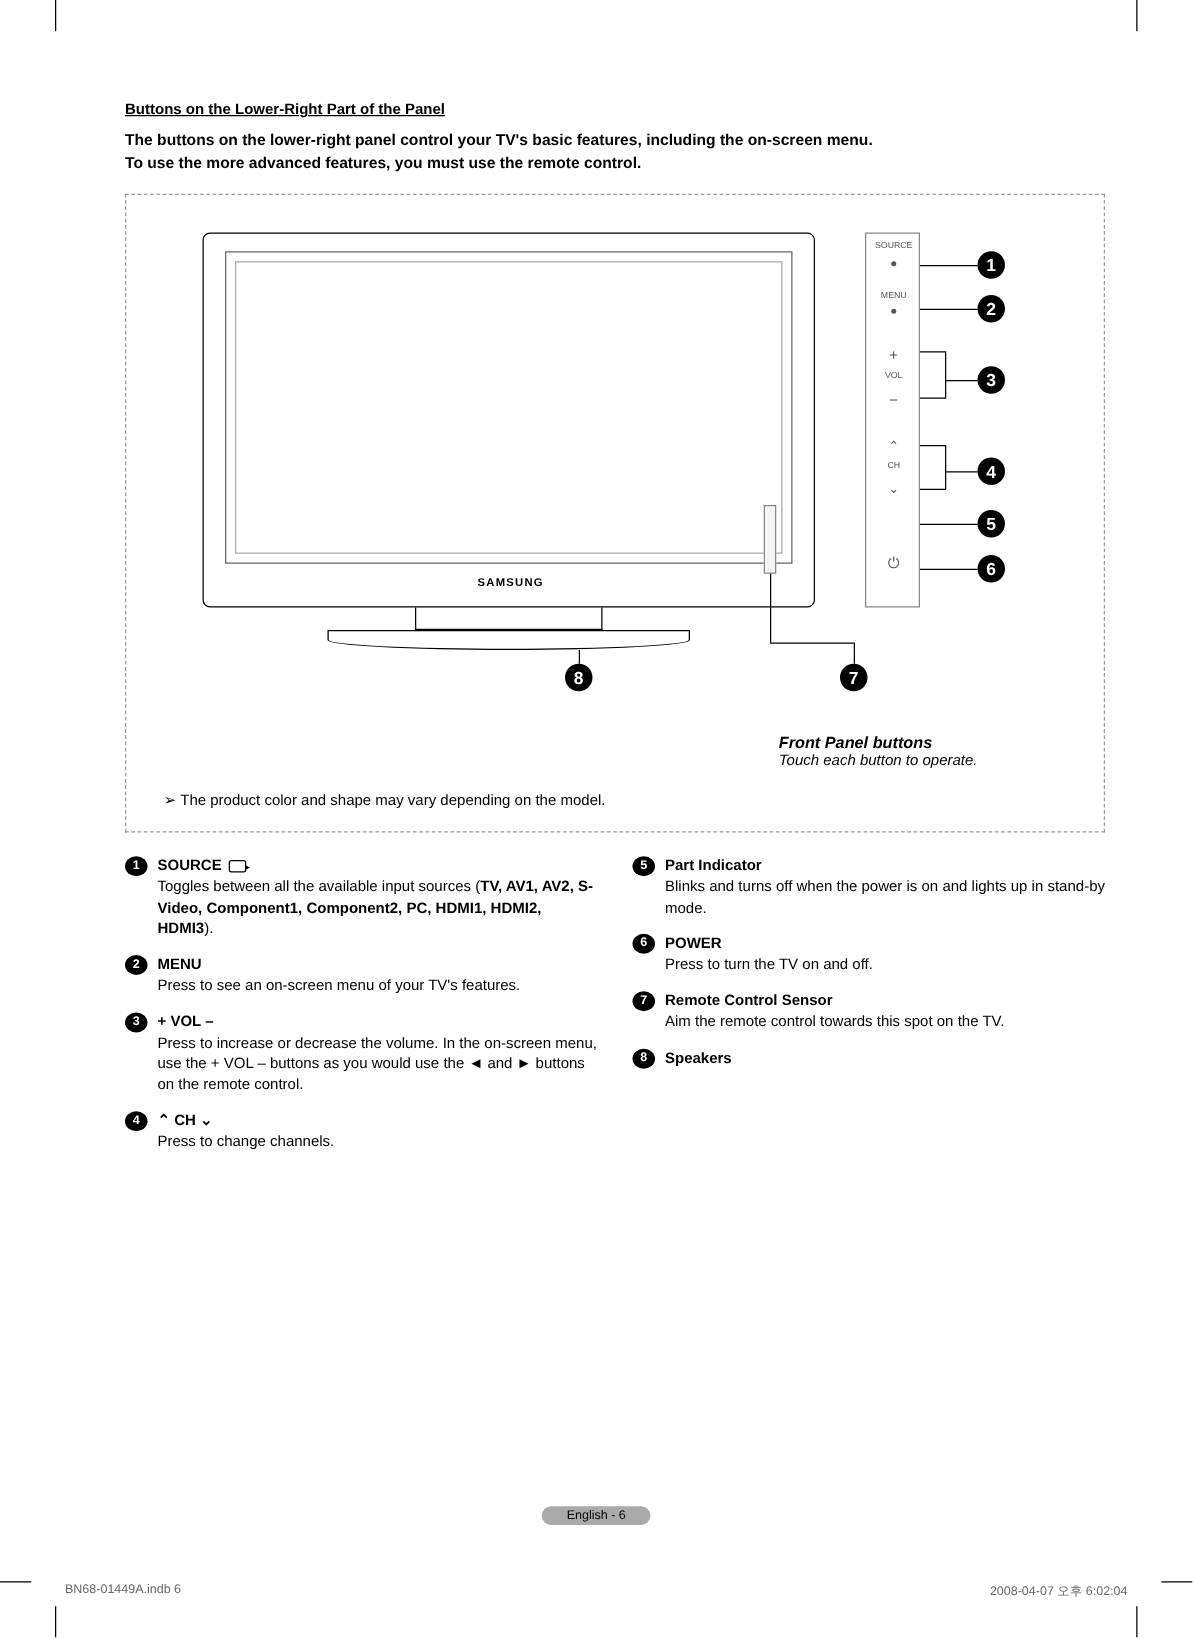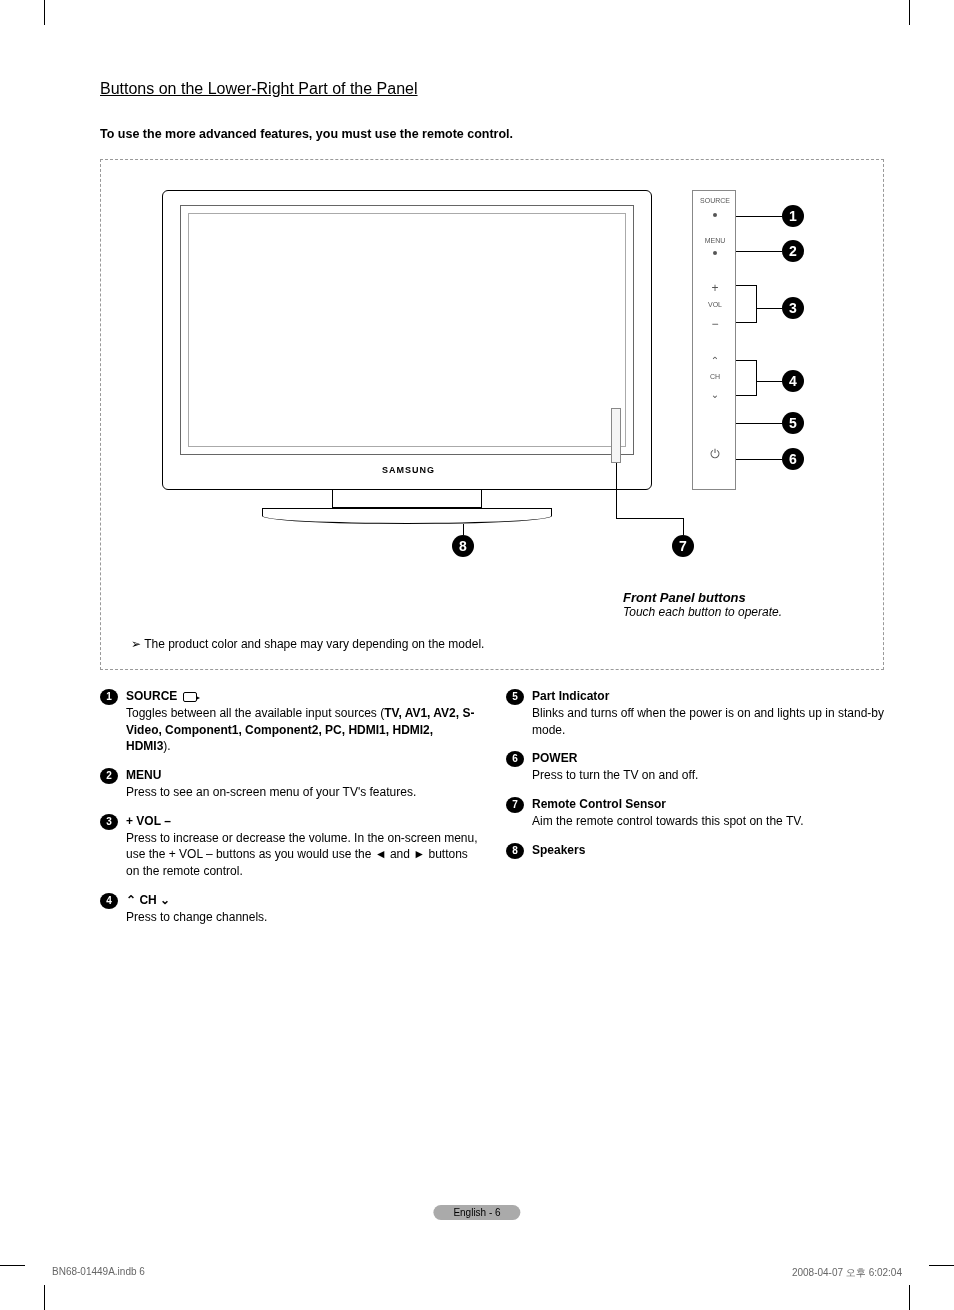--- a/index.html
+++ b/index.html
@@ -32,22 +32,22 @@
   .title-bar {
     border-left: 6px solid #666;
     padding-left: 10px;
     margin-bottom: 22px;
   }
   .page-title {
     font-size: 22px;
     font-weight: bold;
   }
   .subtitle {
-    font-size: 16px;
-    font-weight: normal;
+    font-size: 12px;
+    font-weight: bold;
     text-decoration: underline;
     margin-bottom: 10px;
   }
   .intro {
     font-size: 12.5px;
     font-weight: bold;
     line-height: 1.4;
     margin-bottom: 16px;
   }
   .diagram-box {
@@ -211,21 +211,21 @@
   <div class="cm-bl-h"></div>
     <div class="cm-br-h"></div>
 </div>
 
 <div class="content">
 
 
   <div class="subtitle">Buttons on the Lower-Right Part of the Panel</div>
 
   <div class="intro">
-    <br>
+    <span>The buttons on the lower-right panel control your TV's basic features, including the on-screen menu.</span><br>
     <span>To use the more advanced features, you must use the remote control.</span>
   </div>
 
   <div class="diagram-box">
     <div class="diagram">
       <div class="tv-frame"></div>
       <div class="tv-screen"></div>
       <div class="tv-screen-inner"></div>
       <div class="tv-logo">SAMSUNG</div>
       <div class="tv-stand-neck"></div>

